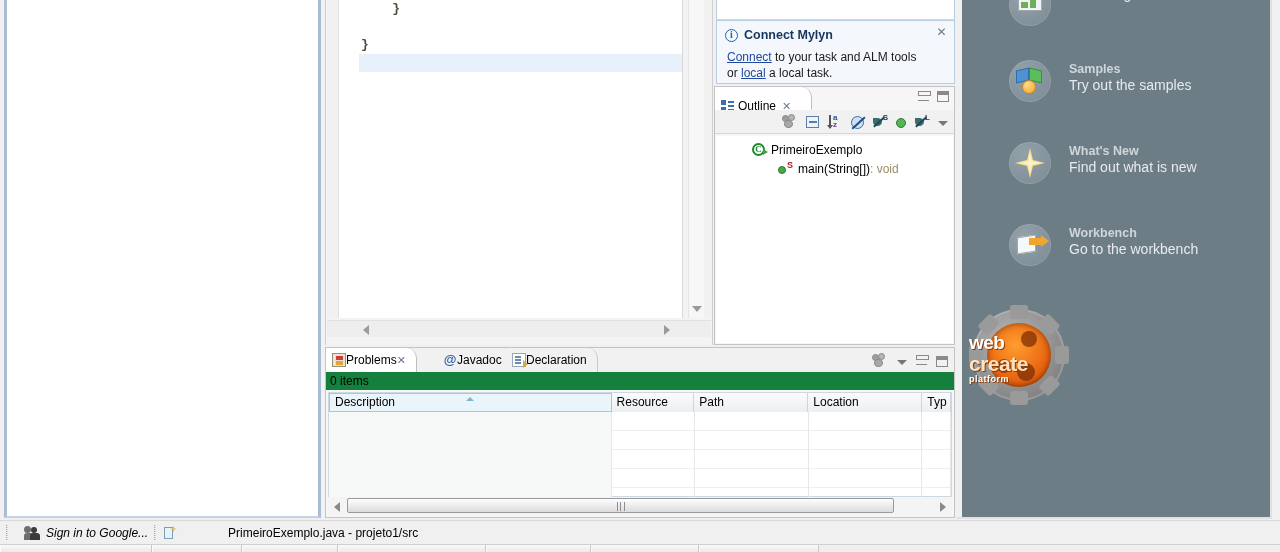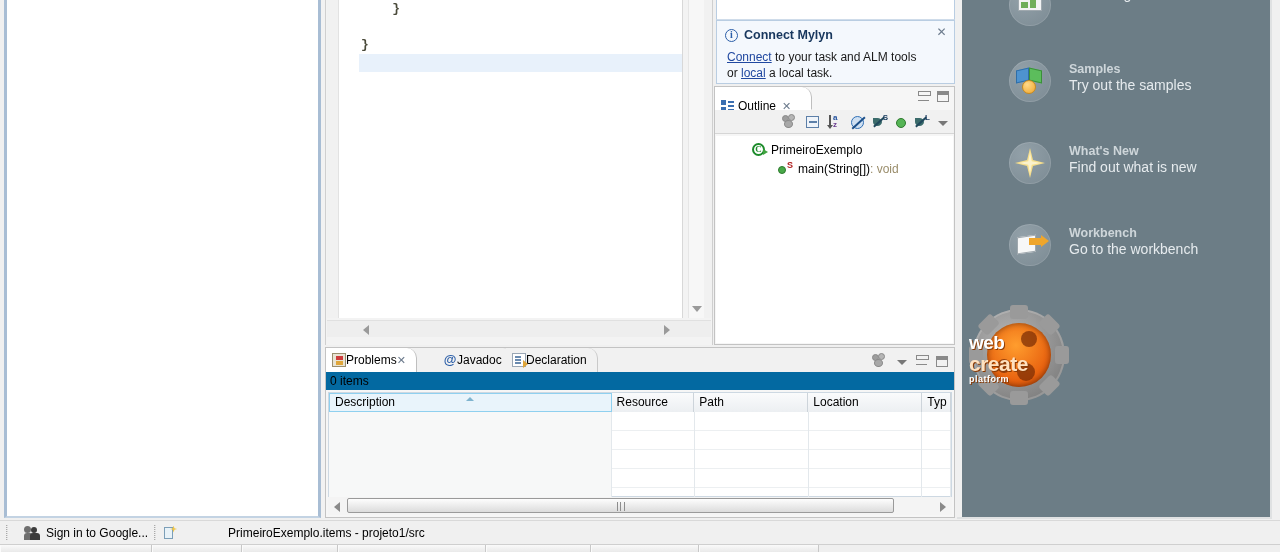--- a/index.html
+++ b/index.html
@@ -304,21 +304,21 @@
   }
   .ico-declaration::after {
     content:''; position:absolute; right:-3px; bottom:-2px; width:0; height:0;
     border-left: 5px solid #e0a63a; border-top: 4px solid transparent; border-bottom: 4px solid transparent;
   }
   #prob-viewbtns {
     position: absolute; right: 6px; top: 5px; display: flex; align-items: center; gap: 9px;
   }
   #prob-status {
     height: 18px; padding-left: 4px; font-size: 12px; line-height: 18px;
-    background: #0369a1;
+    background: #15803d;
   }
   #prob-table {
     position: absolute; left: 2px; right: 2px; top: 44px; height: 105px;
     background: #ffffff;
     border: 1px solid #cdd8e2;
   }
   #prob-thead { display: flex; height: 19px; background: #eef1f3; }
   .th {
     position: relative; height: 19px; line-height: 19px;
     font-size: 12px; padding-left: 5px;
@@ -496,21 +496,21 @@
   #statusbar {
     position: absolute; left: 0; top: 520px; width: 1280px; height: 24px;
     background: #f0f0f0;
     border-top: 1px solid #d9d9d9;
     display: flex; align-items: center;
   }
   .sb-sep {
     width: 2px; height: 15px; margin: 0 6px;
     border-left: 1px dotted #aaa; border-right: 1px dotted #d6d6d6;
   }
-  #sb-google { display: flex; align-items: center; gap: 6px; padding-left: 10px; }
+  #sb-google { display: flex; align-items: center; gap: 6px; padding-left: 10px; font-style: italic; }
   .ico-google {
     width: 16px; height: 15px; position: relative; flex: none;
   }
   .ico-google .p1 {
     position:absolute; left:0; top:1px; width:7px; height:7px; border-radius:50%; background:#6f6f6f;
   }
   .ico-google .b1 {
     position:absolute; left:0; top:8px; width:9px; height:7px; border-radius:3px 3px 0 0; background:#6f6f6f;
   }
   .ico-google .p2 {
@@ -828,21 +828,21 @@
           <span class="p2"></span>
           <span class="b2"></span>
       </span>
       <span id="sb-google-label">Sign in to Google...</span>
     </span>
     <span class="sb-sep"></span>
     <span class="ico-editor-small">
       <span class="doc"></span>
         <span class="spark"></span>
     </span>
-    <span id="sb-file">PrimeiroExemplo.items - projeto1/src</span>
+    <span id="sb-file">PrimeiroExemplo.java - projeto1/src</span>
   </div>
 
   <div id="taskbar-strip">
     <span class="tb" style="width:152px;"></span>
     <span class="tb" style="width:90px;"></span>
     <span class="tb" style="width:96px;"></span>
     <span class="tb" style="width:148px;"></span>
     <span class="tb" style="width:105px;"></span>
     <span class="tb" style="width:108px;"></span>
     <span class="tb" style="width:120px;"></span>

